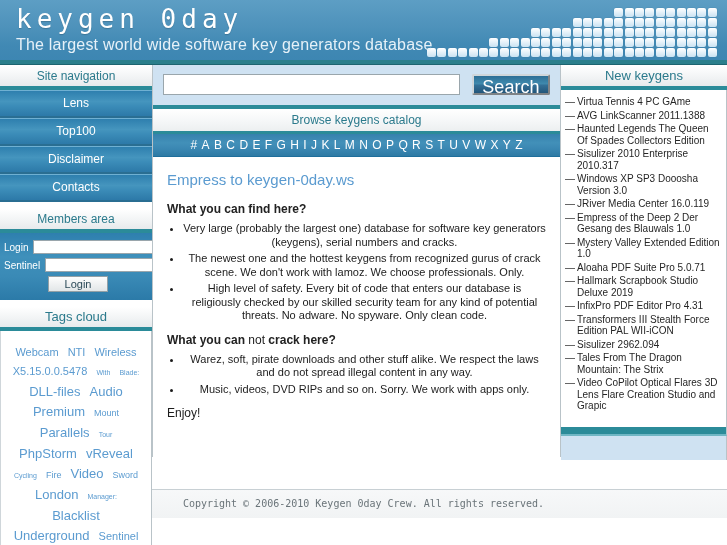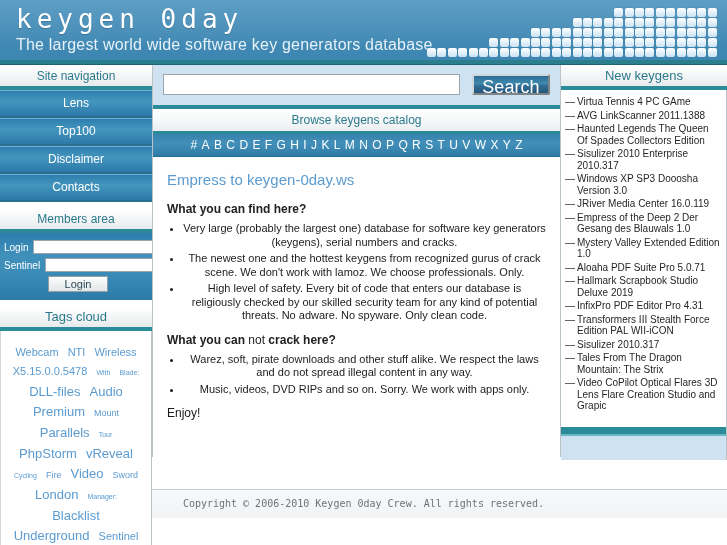--- a/index.html
+++ b/index.html
@@ -518,21 +518,21 @@
           <div class="news-item">
             <span class="news-dash">—</span>
             <span>InfixPro PDF Editor Pro 4.31</span>
           </div>
           <div class="news-item">
             <span class="news-dash">—</span>
             <span>Transformers III Stealth Force Edition PAL WII-iCON</span>
           </div>
           <div class="news-item">
             <span class="news-dash">—</span>
-            <span>Sisulizer 2010.317</span>
+            <span>Sisulizer 2962.094</span>
           </div>
           <div class="news-item">
             <span class="news-dash">—</span>
             <span>Tales From The Dragon Mountain: The Strix</span>
           </div>
           <div class="news-item">
             <span class="news-dash">—</span>
             <span>Video CoPilot Optical Flares 3D Lens Flare Creation Studio and Grapic</span>
           </div>
         </div>

